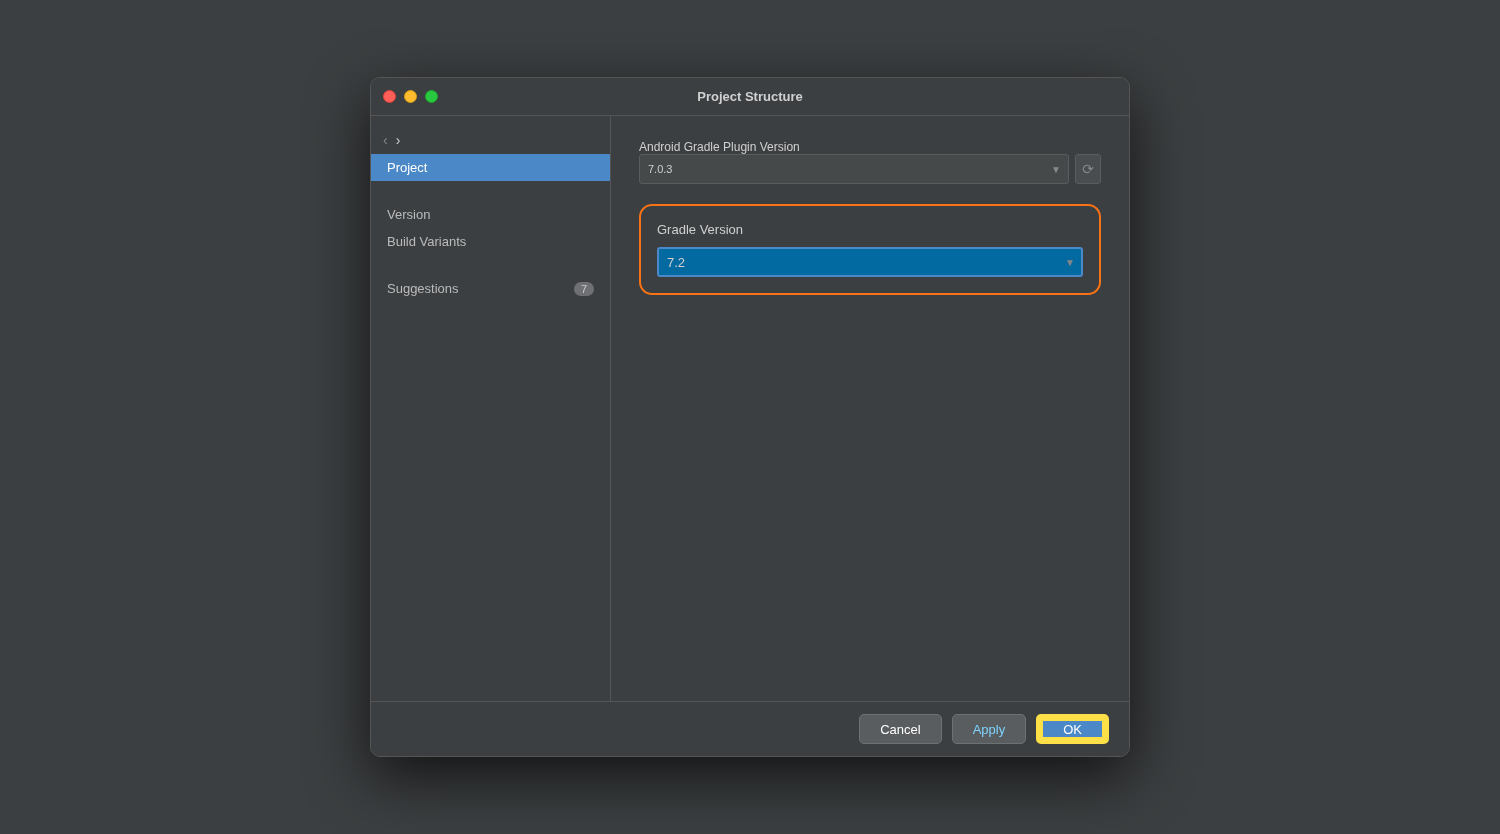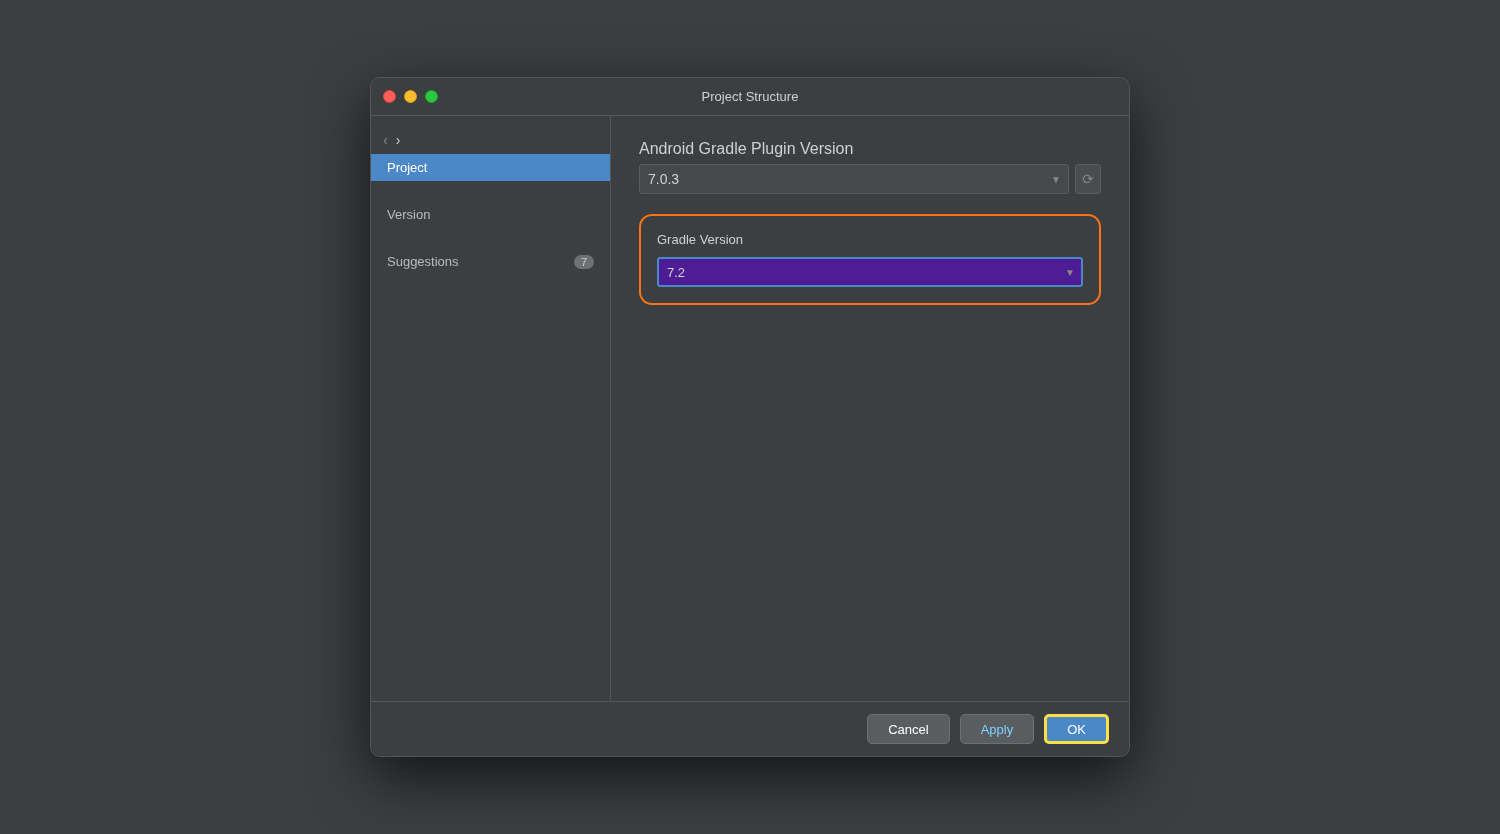--- a/index.html
+++ b/index.html
@@ -56,21 +56,21 @@
       cursor: pointer;
     }
 
     .traffic-light.close { background: #ff5f57; border: 1px solid #e0443e; }
     .traffic-light.minimize { background: #febc2e; border: 1px solid #d4a017; }
     .traffic-light.maximize { background: #28c840; border: 1px solid #1aab2c; }
 
     .title-text {
       color: #d0d0d0;
       font-size: 13px;
-      font-weight: 400;
+      font-weight: 700;
     }
 
     .dialog-body {
       display: flex;
       flex: 1;
       overflow: hidden;
     }
 
     .sidebar {
       width: 240px;
@@ -138,22 +138,21 @@
       overflow-y: auto;
       background: #3c3f41;
     }
 
     .field-group {
       margin-bottom: 20px;
     }
 
     .field-label {
       color: #d0d0d0;
-      font-size: 16px;
-      margin-bottom: 6px;
+      font-size: 12px;
       font-weight: 400;
     }
 
     .select-row {
       display: flex;
       align-items: center;
       gap: 6px;
     }
 
     .select-wrapper {
@@ -162,21 +161,21 @@
       max-width: 640px;
     }
 
     .select-control {
       width: 100%;
       height: 30px;
       background: #45494a;
       border: 1px solid #5a5d60;
       border-radius: 3px;
       color: #d0d0d0;
-      font-size: 14px;
+      font-size: 11px;
       padding: 0 30px 0 8px;
       appearance: none;
       -webkit-appearance: none;
       cursor: pointer;
     }
 
     .select-arrow {
       position: absolute;
       right: 8px;
       top: 50%;
@@ -212,21 +211,21 @@
       font-size: 13px;
     }
 
     .gradle-select-wrapper {
       position: relative;
     }
 
     .gradle-select {
       width: 100%;
       height: 30px;
-      background: #4c1d95;
+      background: #0369a1;
       border: 2px solid #4a88c7;
       border-radius: 3px;
       color: #d0d0d0;
       font-size: 13px;
       padding: 0 30px 0 8px;
       appearance: none;
       -webkit-appearance: none;
       cursor: pointer;
     }
 
@@ -259,21 +258,21 @@
 
     .btn-apply {
       background: #5a5d60;
       color: #7dd3fc;
       border: 1px solid #6e7174;
     }
 
     .btn-ok {
       background: #4a88c7;
       color: #fff;
-      border: 3px solid #fde047;
+      border: 7px solid #fde047;
     }
   </style>
 </head>
 <body>
 
 <div class="dialog">
 
   <div class="title-bar">
     <div class="traffic-lights">
       <div class="traffic-light close"></div>
@@ -296,20 +295,23 @@
           <span>Project</span>
         </div>
       </div>
 
 
       <div class="sidebar-divider"></div>
 
       <div class="sidebar-section">
         <div class="sidebar-item">
           <span>Version</span>
+        </div>
+        <div class="sidebar-item">
+          <span>Build Variants</span>
         </div>
       </div>
 
       <div class="sidebar-divider"></div>
 
       <div class="sidebar-section">
         <div class="sidebar-item">
           <span>Suggestions</span>
           <span class="sidebar-badge">7</span>
         </div>

